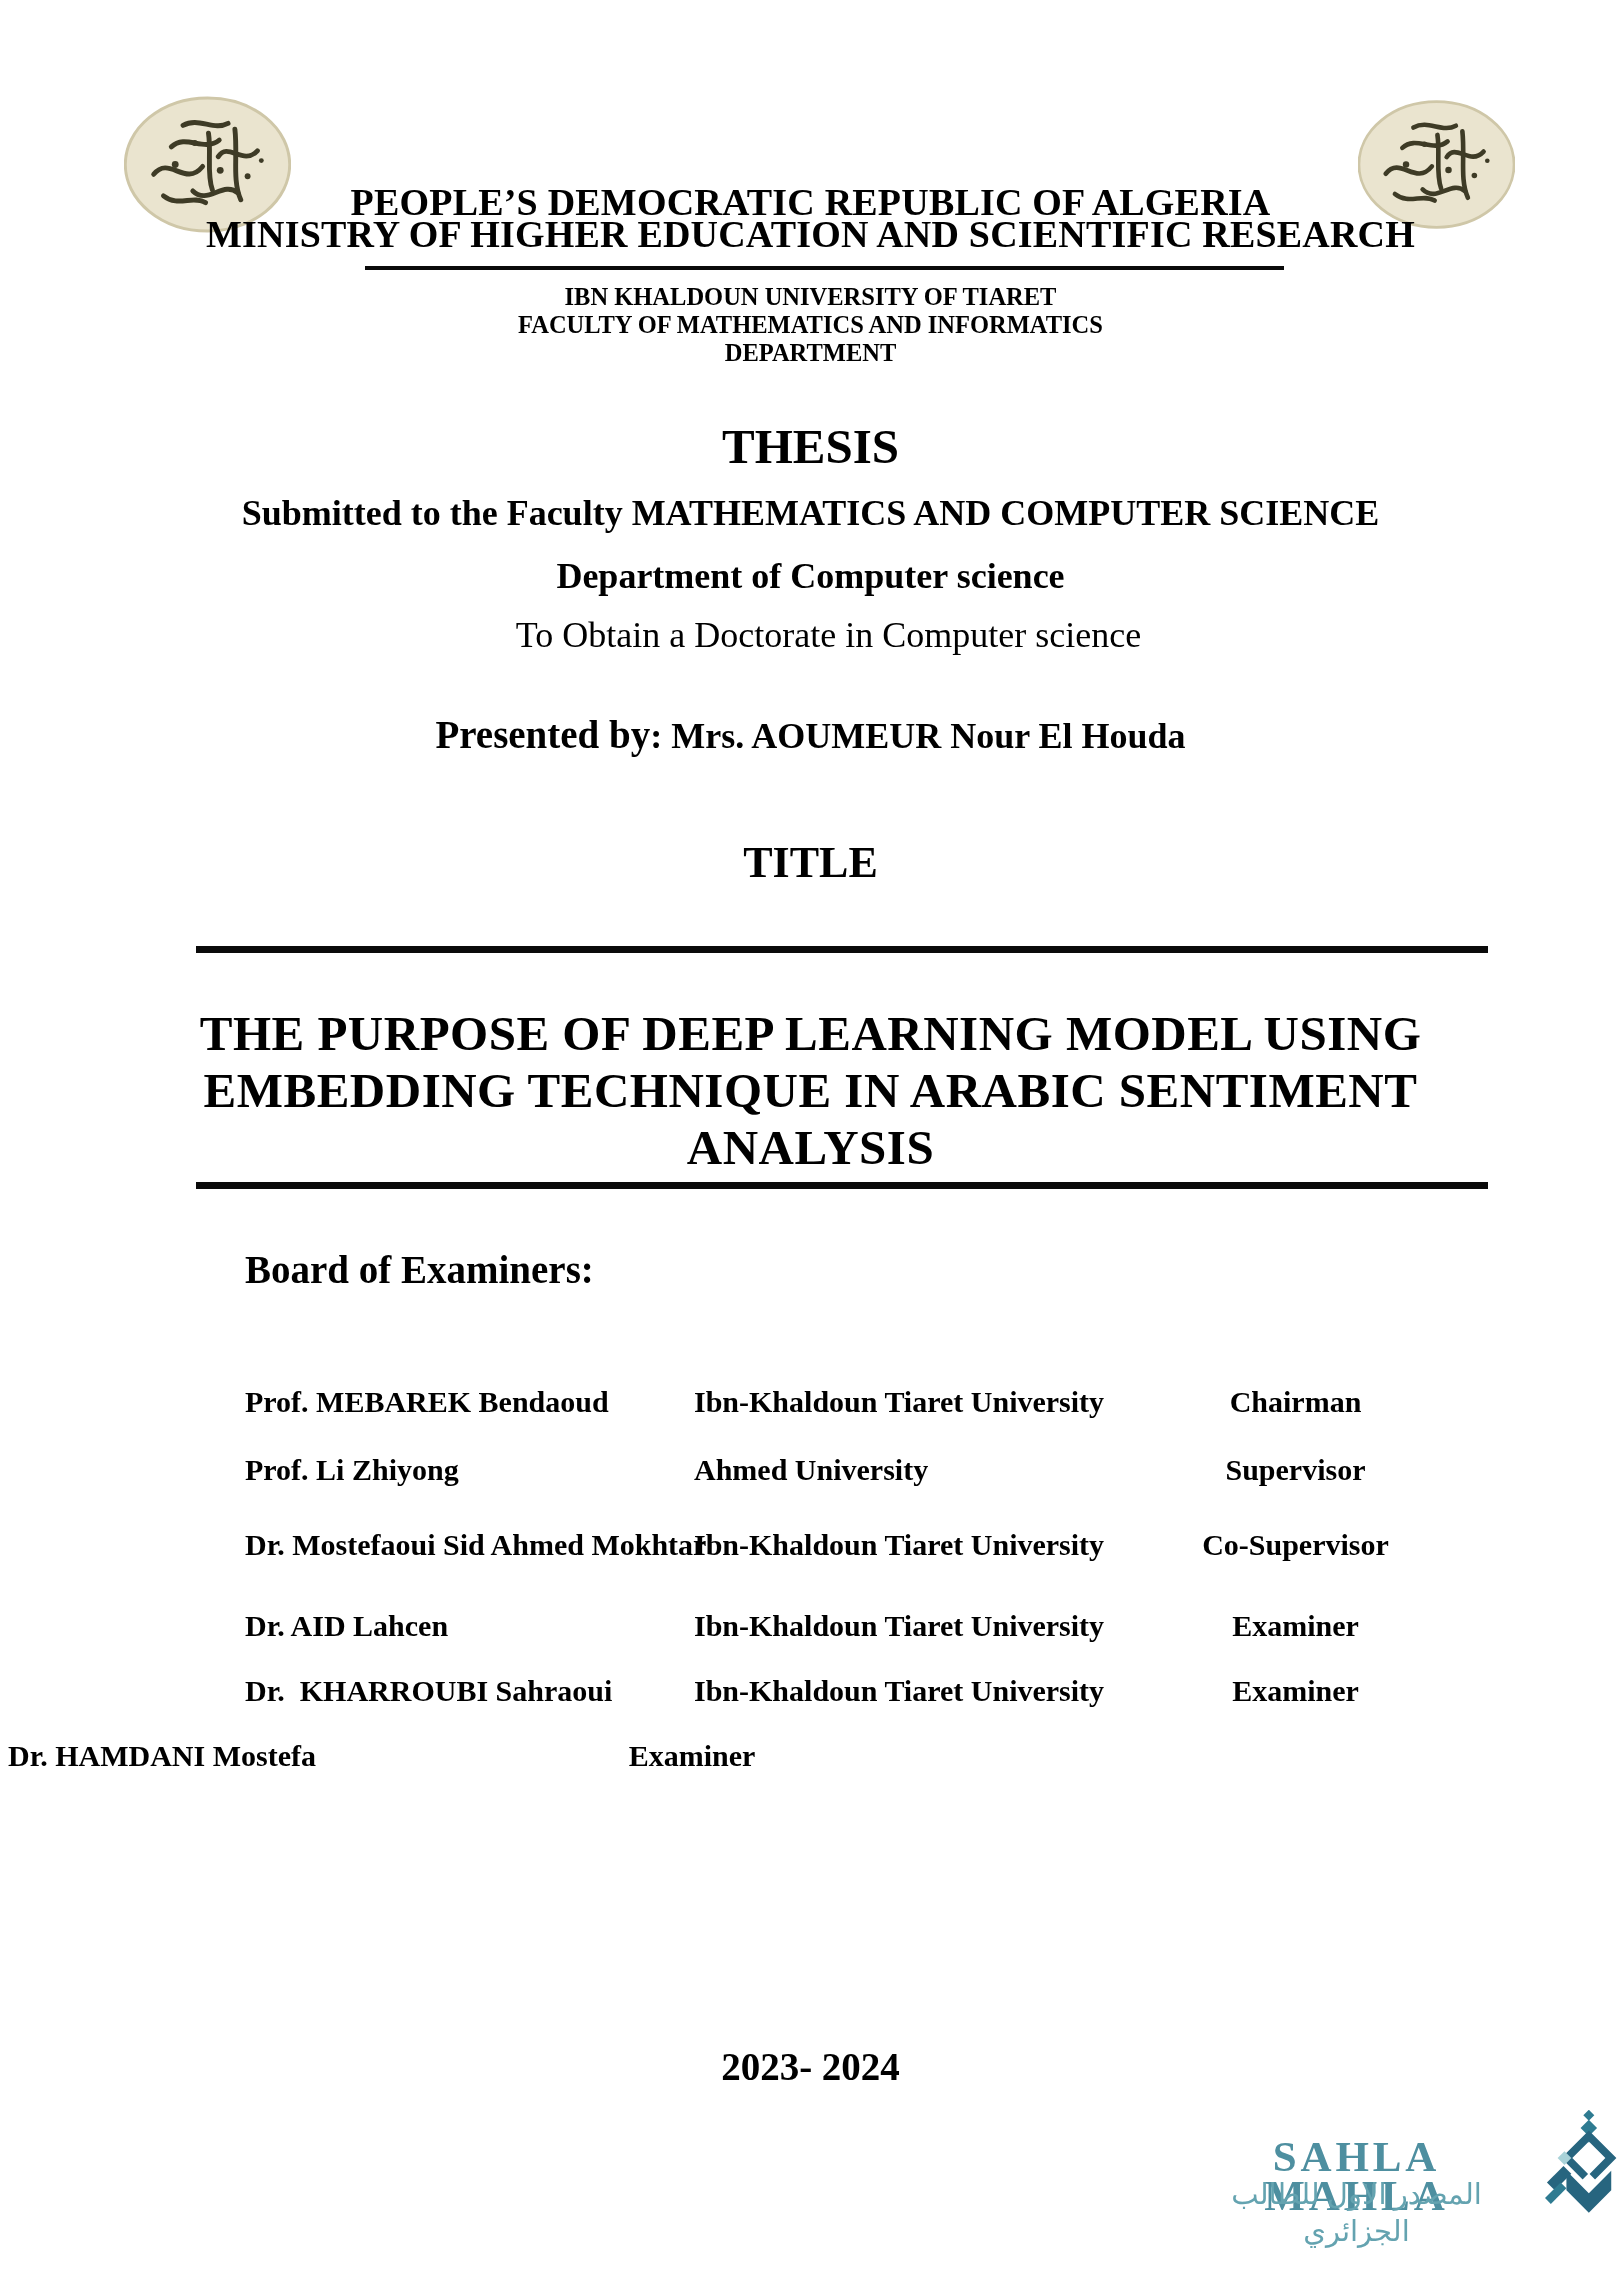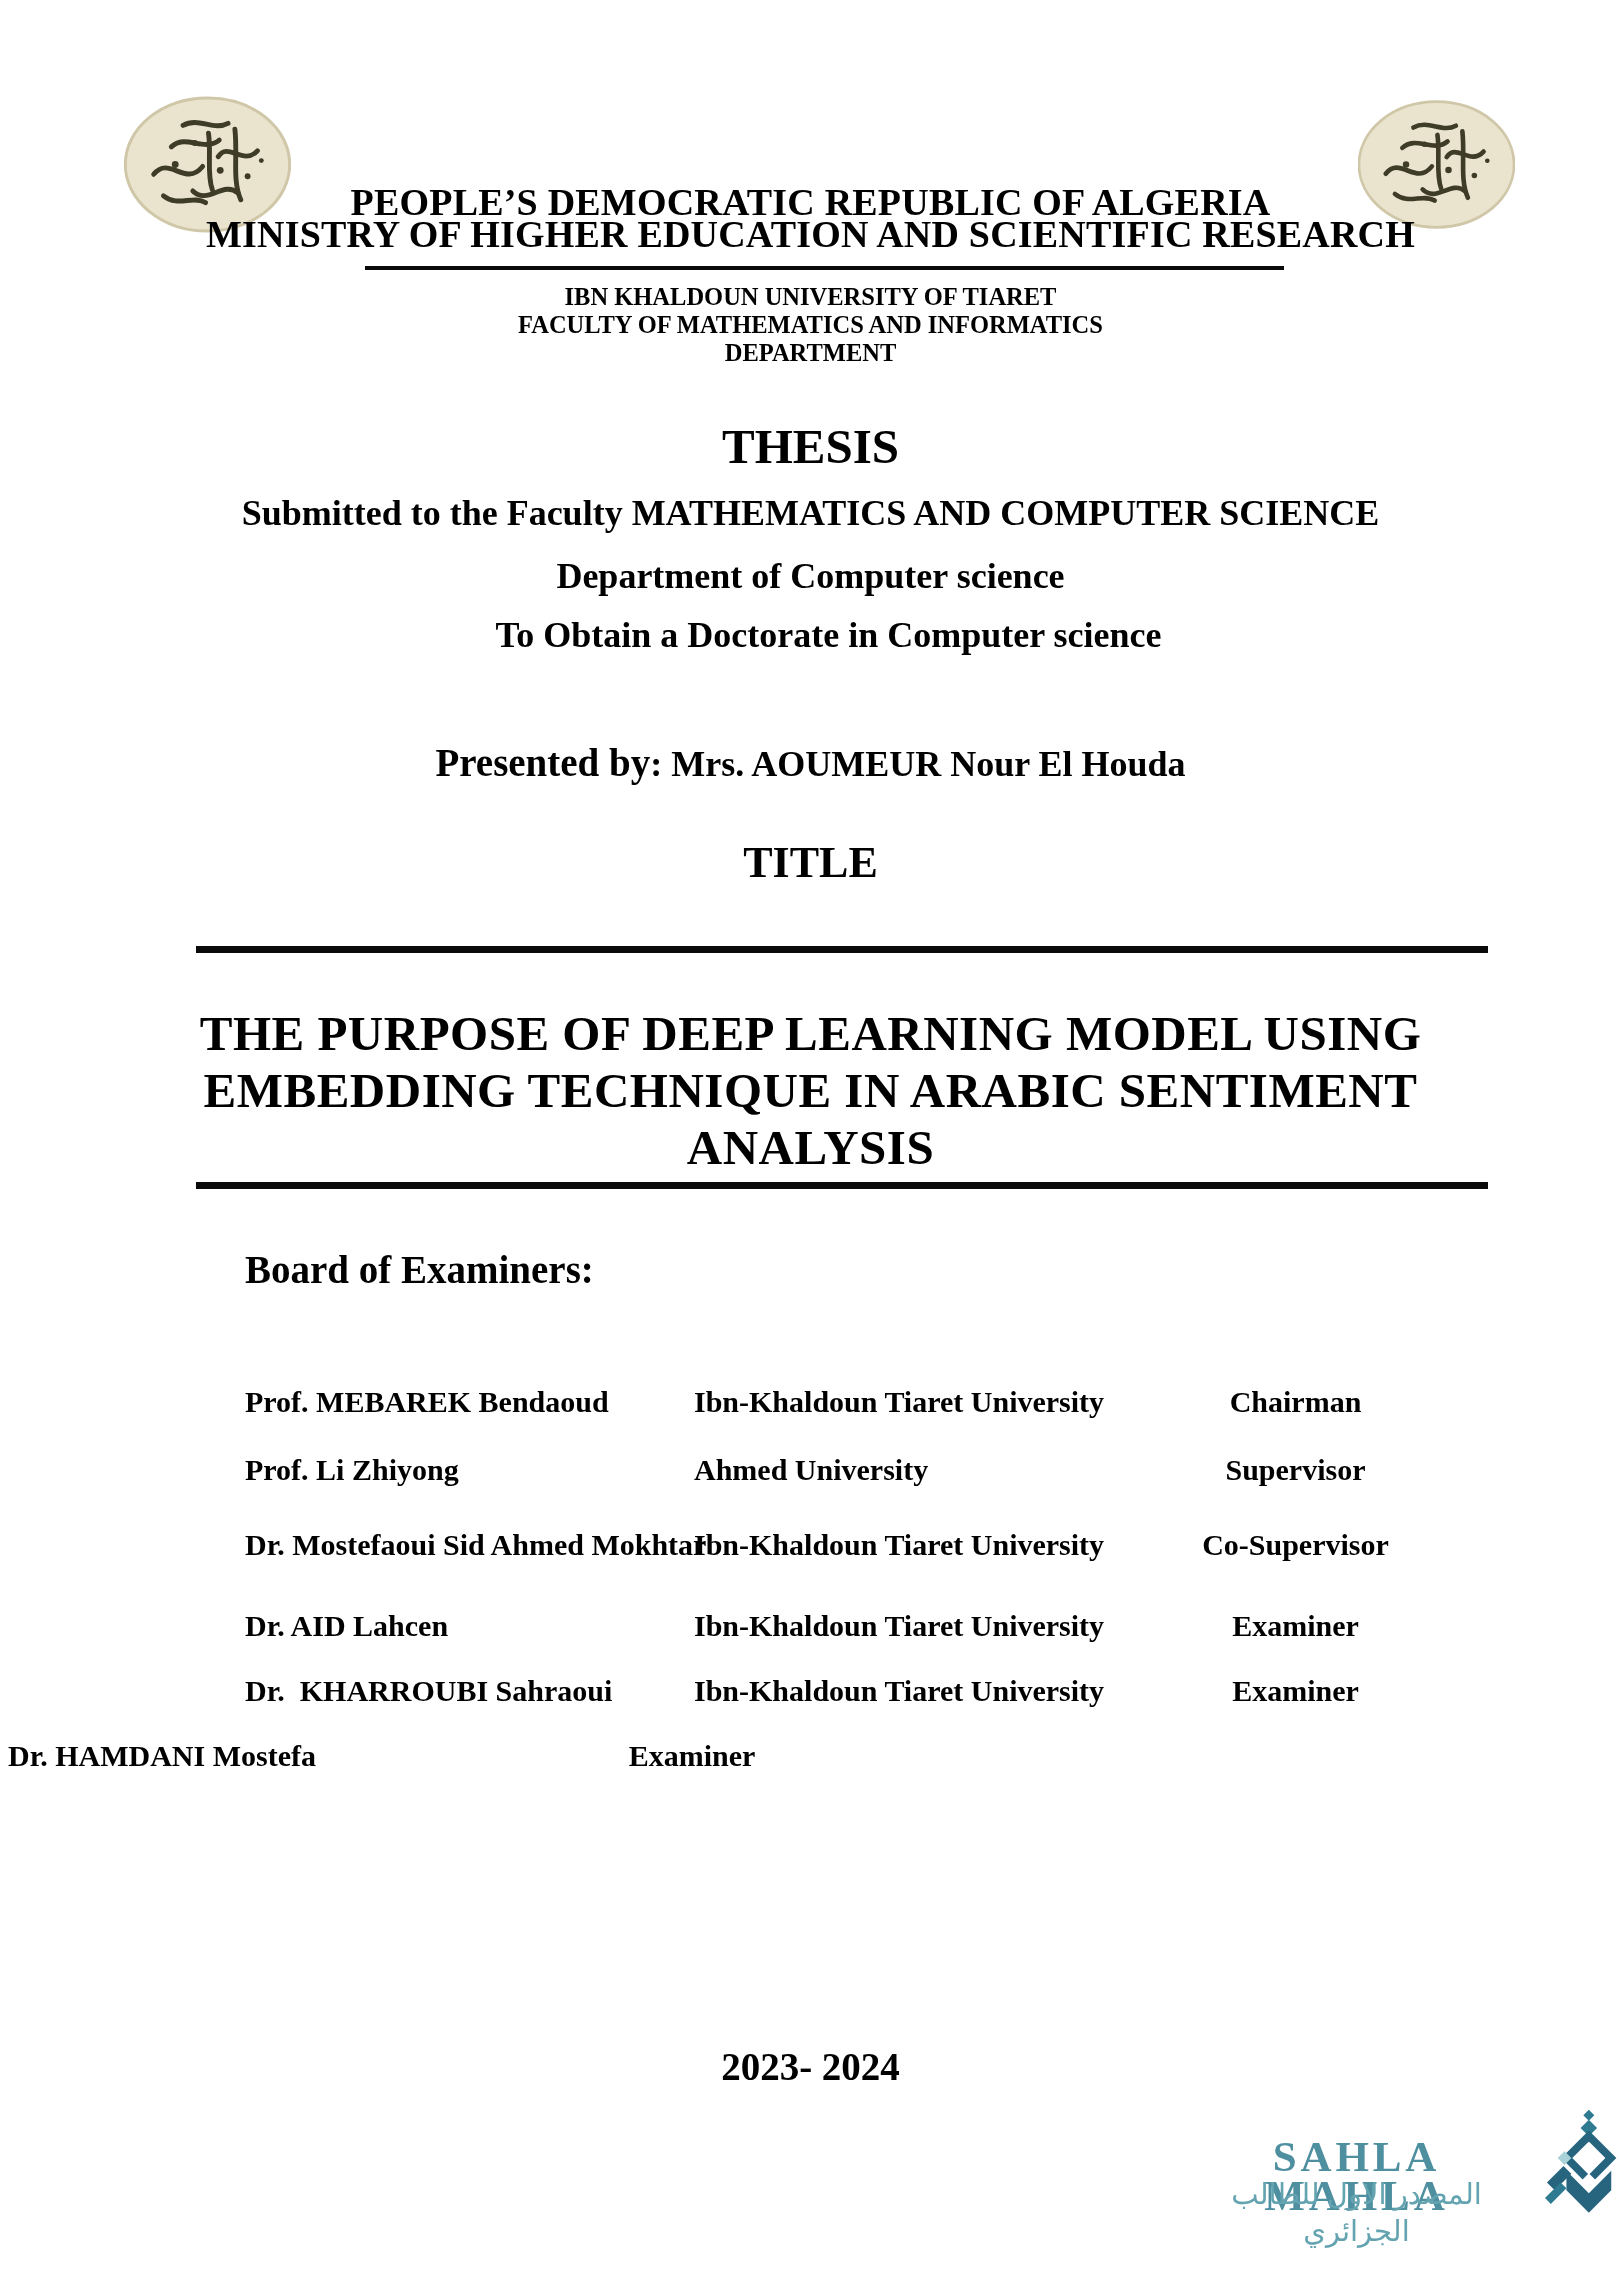--- a/index.html
+++ b/index.html
@@ -34,22 +34,22 @@
     top: 283px;
     font-size: 24.5px;
     line-height: 28px;
     font-weight: bold;
   }
 
   
   .thesis-heading { top: 418px; font-size: 49px; font-weight: bold; }
   .submitted-line { top: 492px; font-size: 36px; font-weight: bold; }
   .dept-line      { top: 555px; font-size: 36px; font-weight: bold; }
-  .obtain-line    { top: 614px; font-size: 36px; font-weight: bold; padding-left: 36px; }
-  .presented-line { top: 740px; font-size: 39px; font-weight: bold; }
+  .obtain-line    { top: 614px; font-size: 36px; font-weight: normal; padding-left: 36px; }
+  .presented-line { top: 712px; font-size: 39px; font-weight: bold; }
   .presented-line .presented-value { font-size: 36px; }
 
   
   .title-label { top: 837px; font-size: 44px; font-weight: bold; }
   .rule-thick {
     left: 196px;
     width: 1292px;
     height: 6.9px;
     background: #0a0a0a;
   }

